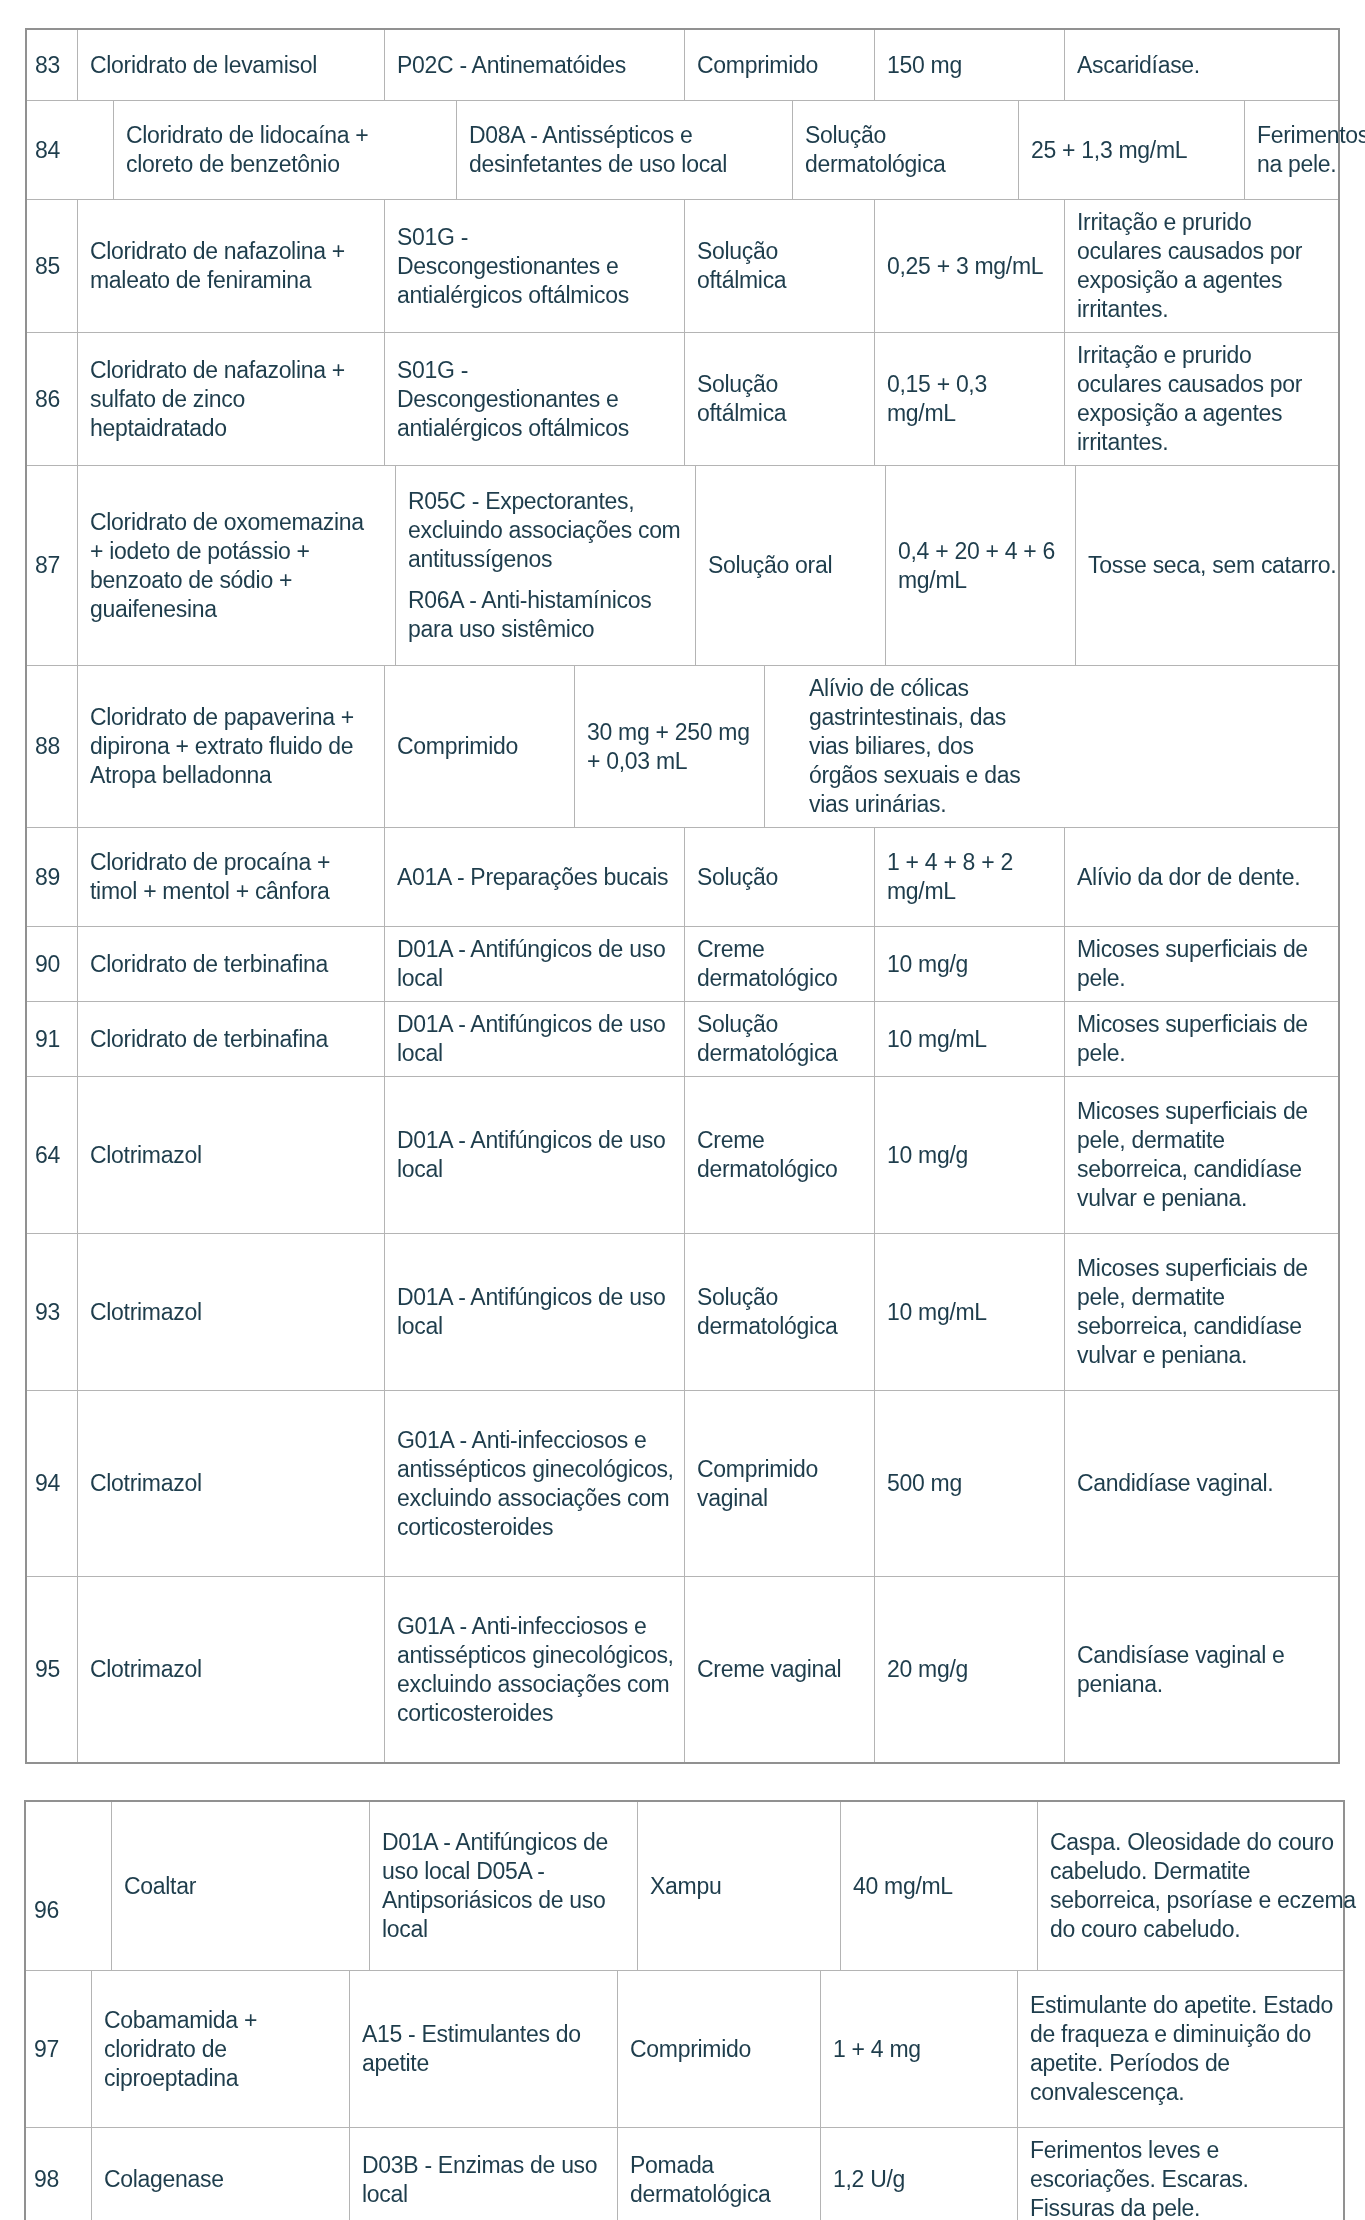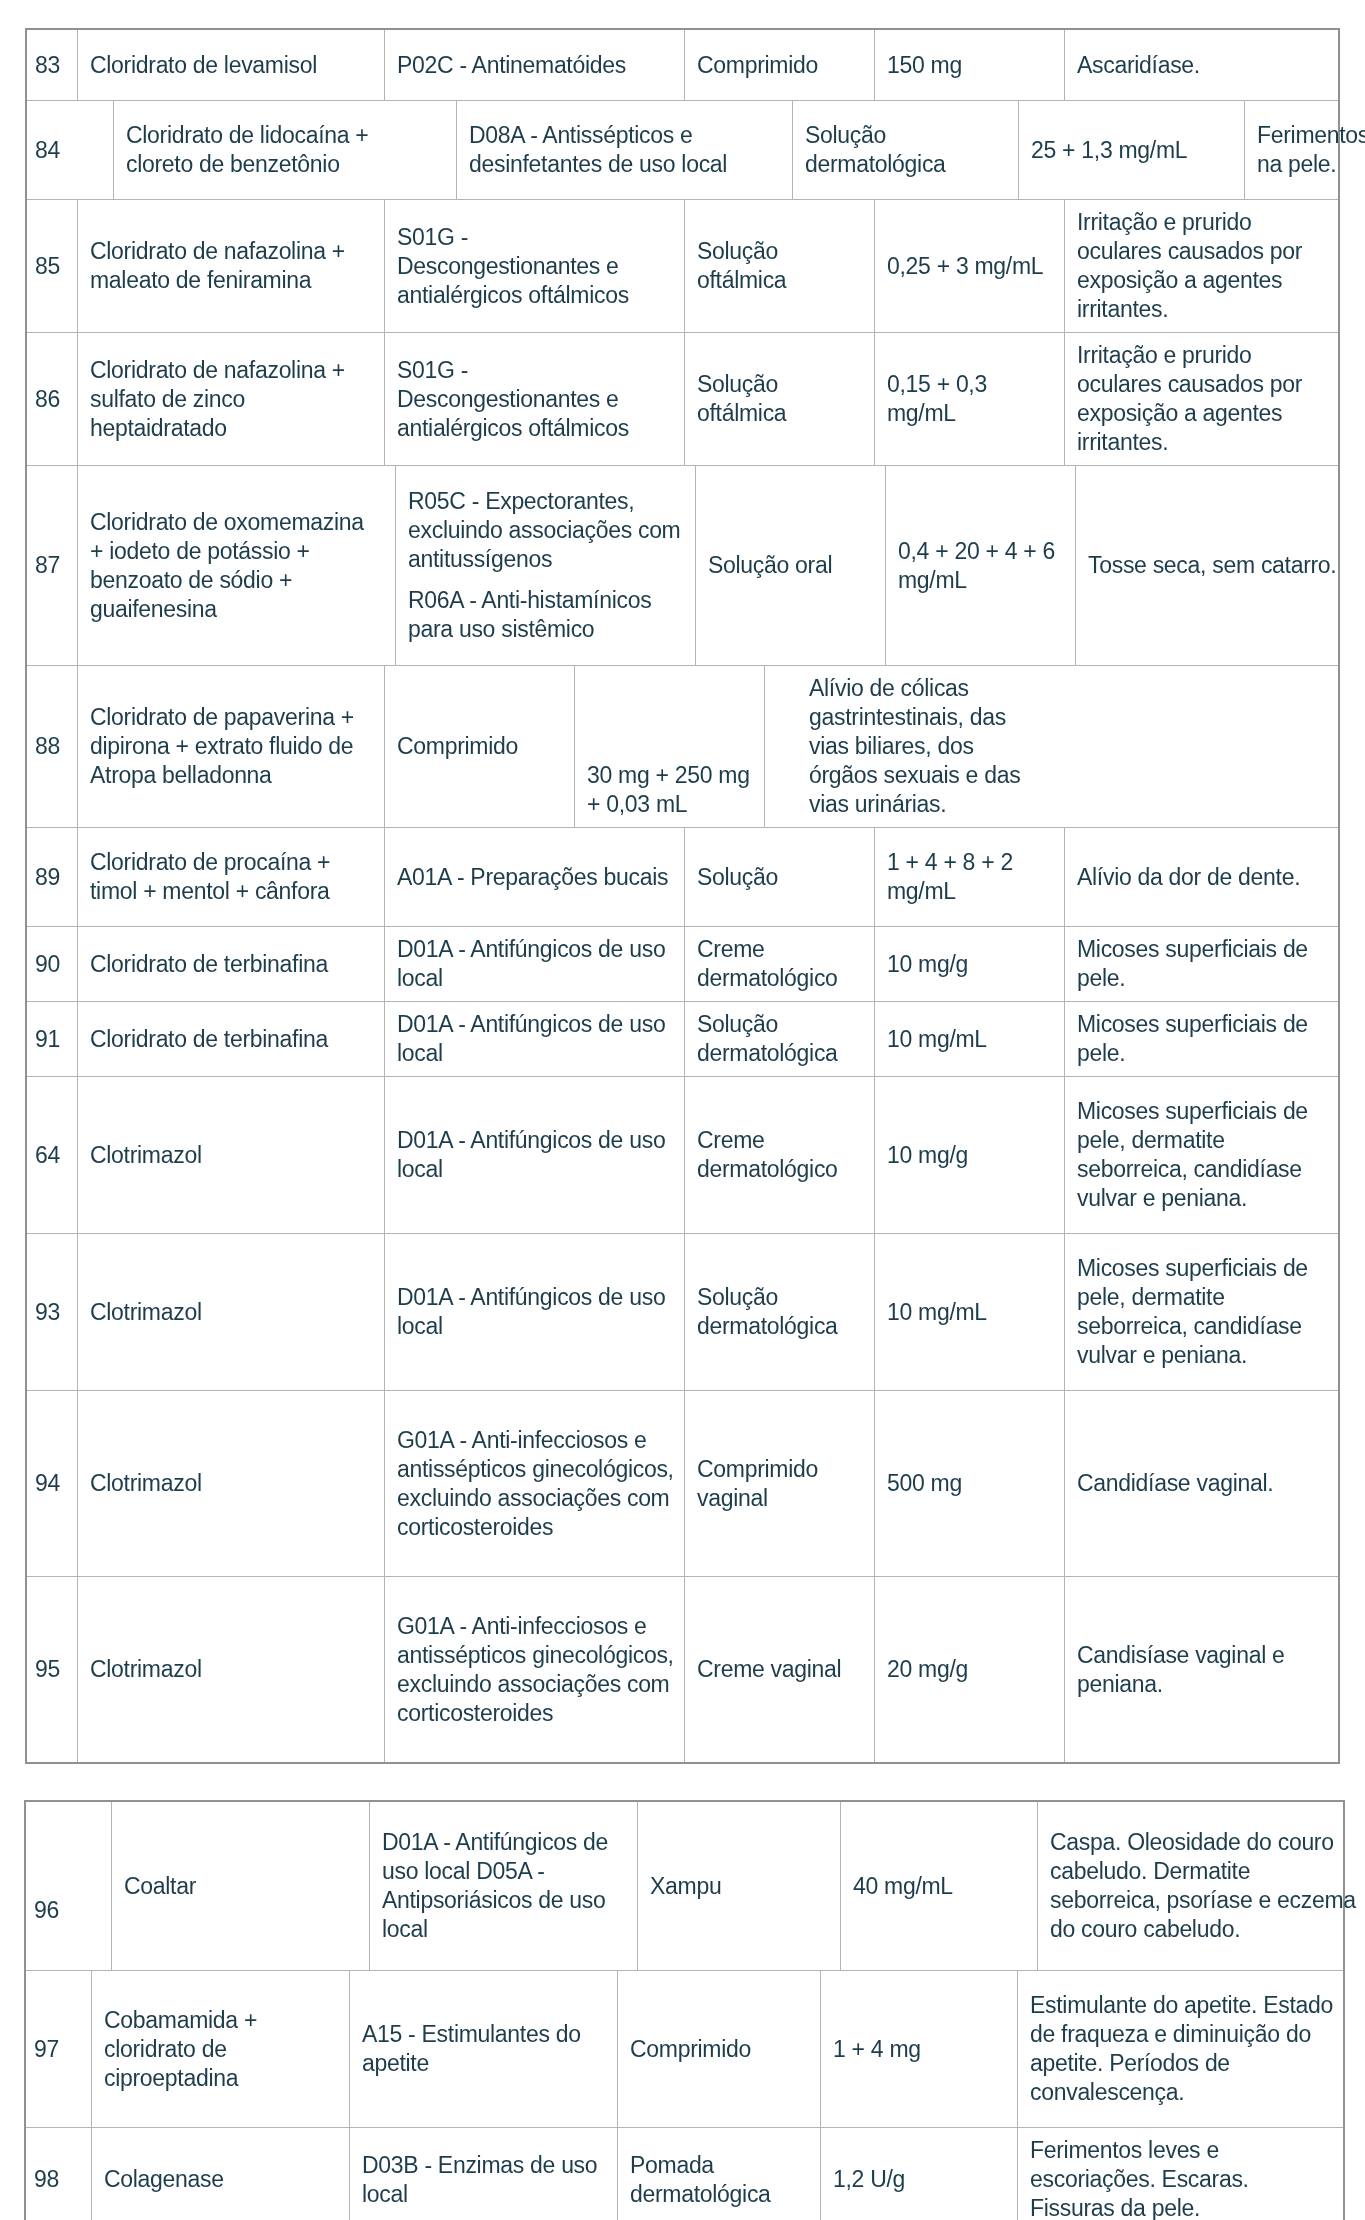--- a/index.html
+++ b/index.html
@@ -164,21 +164,21 @@
     <div class="trow" style="min-height: 157px;">
       <div class="cell num" style="width: 50px;">
         <span>88</span>
       </div>
       <div class="cell" style="width: 307px;">
         <span>Cloridrato de papaverina + dipirona + extrato fluido de Atropa belladonna</span>
       </div>
       <div class="cell" style="width: 190px;">
         <span>Comprimido</span>
       </div>
-      <div class="cell" style="width: 190px; justify-content: flex-end;">
+      <div class="cell" style="width: 190px;">
         <span>30 mg + 250 mg + 0,03 mL</span>
       </div>
       <div class="cell" style="width: 278px; padding-left: 44px;">
         <span>Alívio de cólicas gastrintestinais, das vias biliares, dos órgãos sexuais e das vias urinárias.</span>
       </div>
     </div>
     <div class="trow" style="min-height: 99px;">
       <div class="cell num" style="width: 50px;">
         <span>89</span>
       </div>

